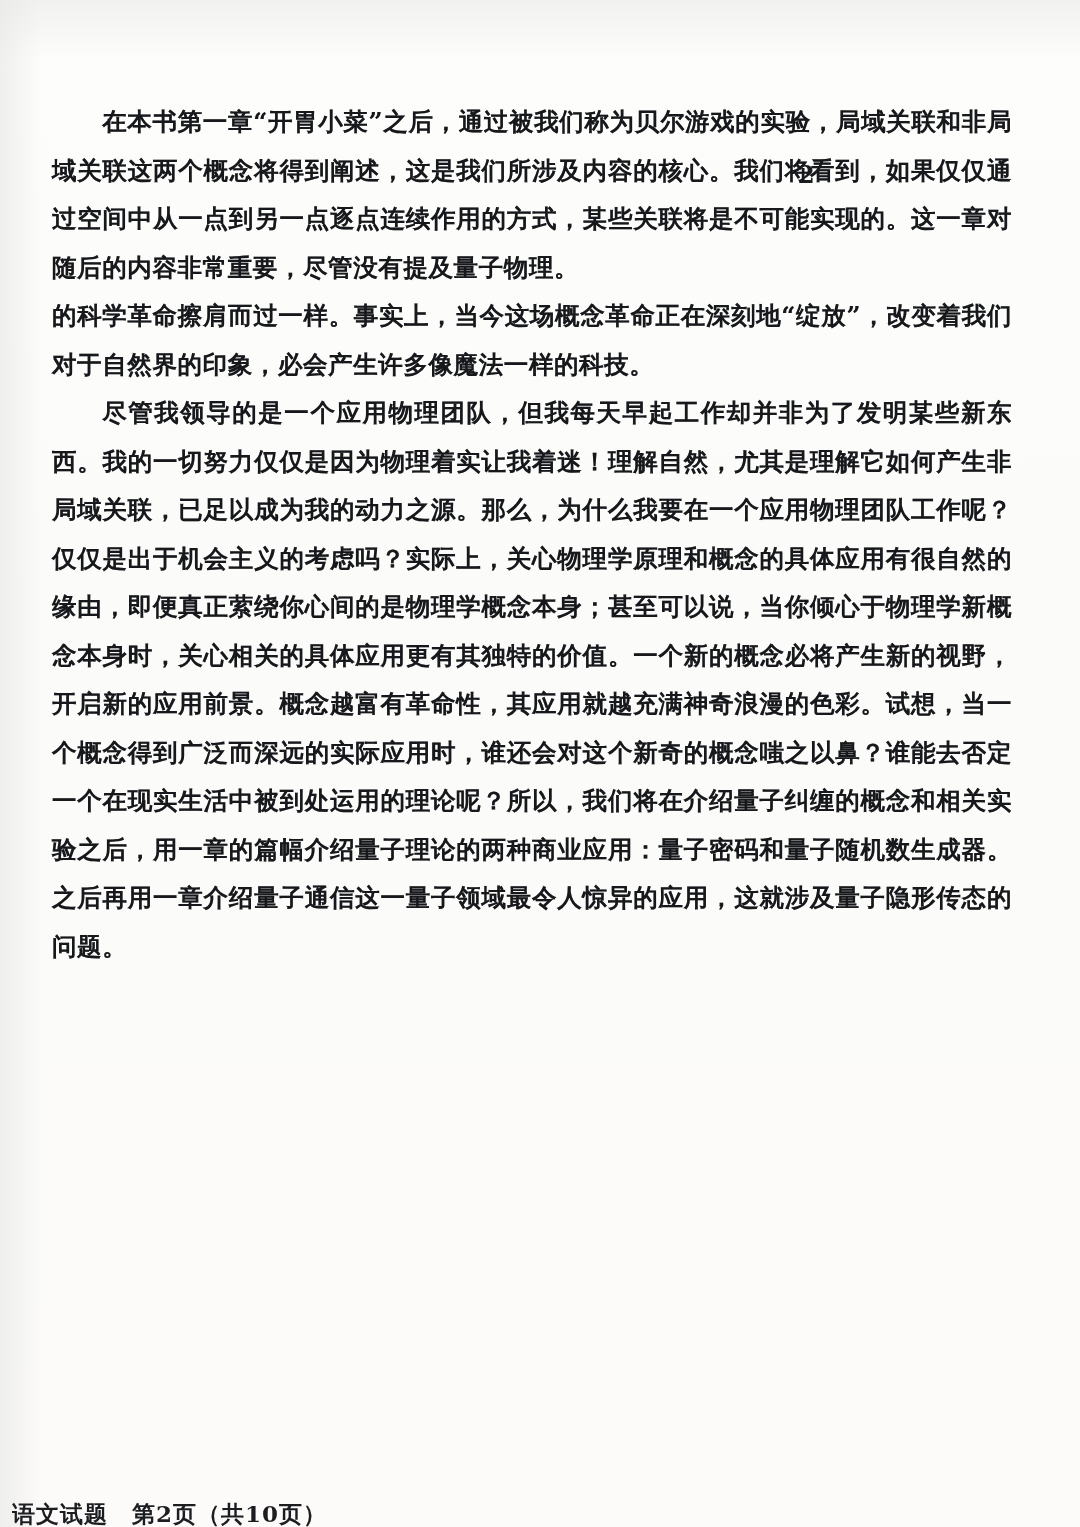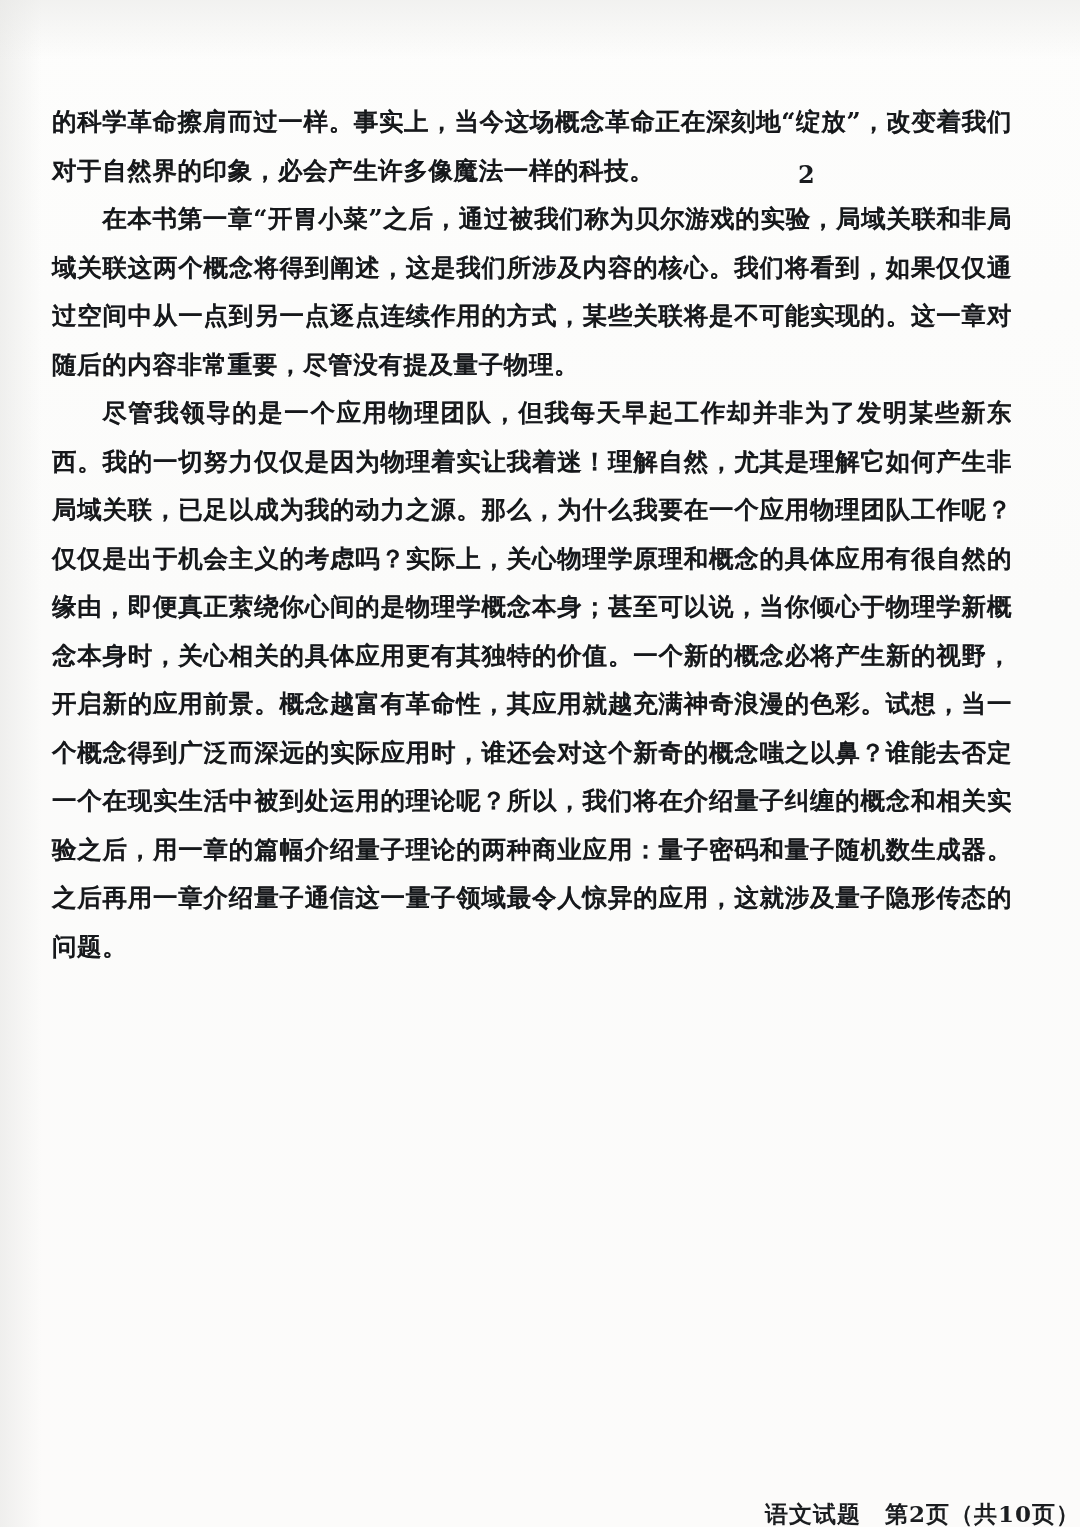--- a/index.html
+++ b/index.html
@@ -58,48 +58,48 @@
   .page-num {
     position: absolute;
     left: 798px;
     top: 160px;
     font-size: 24px;
     font-weight: 700;
     color: #1a1c1f;
   }
   .footer {
     position: absolute;
-    left: 0;
+    left: 12px;
     right: 0;
     bottom: 0;
     height: 34px;
     overflow: hidden;
-    text-align: right;
+    text-align: left;
   }
   .footer-text {
     font-size: 23px;
     font-weight: 700;
     letter-spacing: 1px;
     color: #1b1d20;
     display: inline-block;
     transform: translateY(6px);
   }
 </style>
 </head>
 <body>
 
 <div class="page">
   <div class="scan-edge-left"></div>
   <div class="scan-edge-top"></div>
 
   <div class="page-num">2</div>
 
   <div class="content">
+    <p class="para indent">在本书第一章“开胃小菜”之后，通过被我们称为贝尔游戏的实验，局域关联和非局域关联这两个概念将得到阐述，这是我们所涉及内容的核心。我们将看到，如果仅仅通过空间中从一点到另一点逐点连续作用的方式，某些关联将是不可能实现的。这一章对随后的内容非常重要，尽管没有提及量子物理。</p>
     <p class="para">的科学革命擦肩而过一样。事实上，当今这场概念革命正在深刻地“绽放”，改变着我们对于自然界的印象，必会产生许多像魔法一样的科技。</p>
-    <p class="para indent">在本书第一章“开胃小菜”之后，通过被我们称为贝尔游戏的实验，局域关联和非局域关联这两个概念将得到阐述，这是我们所涉及内容的核心。我们将看到，如果仅仅通过空间中从一点到另一点逐点连续作用的方式，某些关联将是不可能实现的。这一章对随后的内容非常重要，尽管没有提及量子物理。</p>
     <p class="para indent">尽管我领导的是一个应用物理团队，但我每天早起工作却并非为了发明某些新东西。我的一切努力仅仅是因为物理着实让我着迷！理解自然，尤其是理解它如何产生非局域关联，已足以成为我的动力之源。那么，为什么我要在一个应用物理团队工作呢？仅仅是出于机会主义的考虑吗？实际上，关心物理学原理和概念的具体应用有很自然的缘由，即便真正萦绕你心间的是物理学概念本身；甚至可以说，当你倾心于物理学新概念本身时，关心相关的具体应用更有其独特的价值。一个新的概念必将产生新的视野，开启新的应用前景。概念越富有革命性，其应用就越充满神奇浪漫的色彩。试想，当一个概念得到广泛而深远的实际应用时，谁还会对这个新奇的概念嗤之以鼻？谁能去否定一个在现实生活中被到处运用的理论呢？所以，我们将在介绍量子纠缠的概念和相关实验之后，用一章的篇幅介绍量子理论的两种商业应用：量子密码和量子随机数生成器。之后再用一章介绍量子通信这一量子领域最令人惊异的应用，这就涉及量子隐形传态的问题。</p>
 
   </div>
 
   <div class="footer">
     <span class="footer-text">语文试题　第2页（共10页）</span>
   </div>
 </div>
 
 </body></html>

